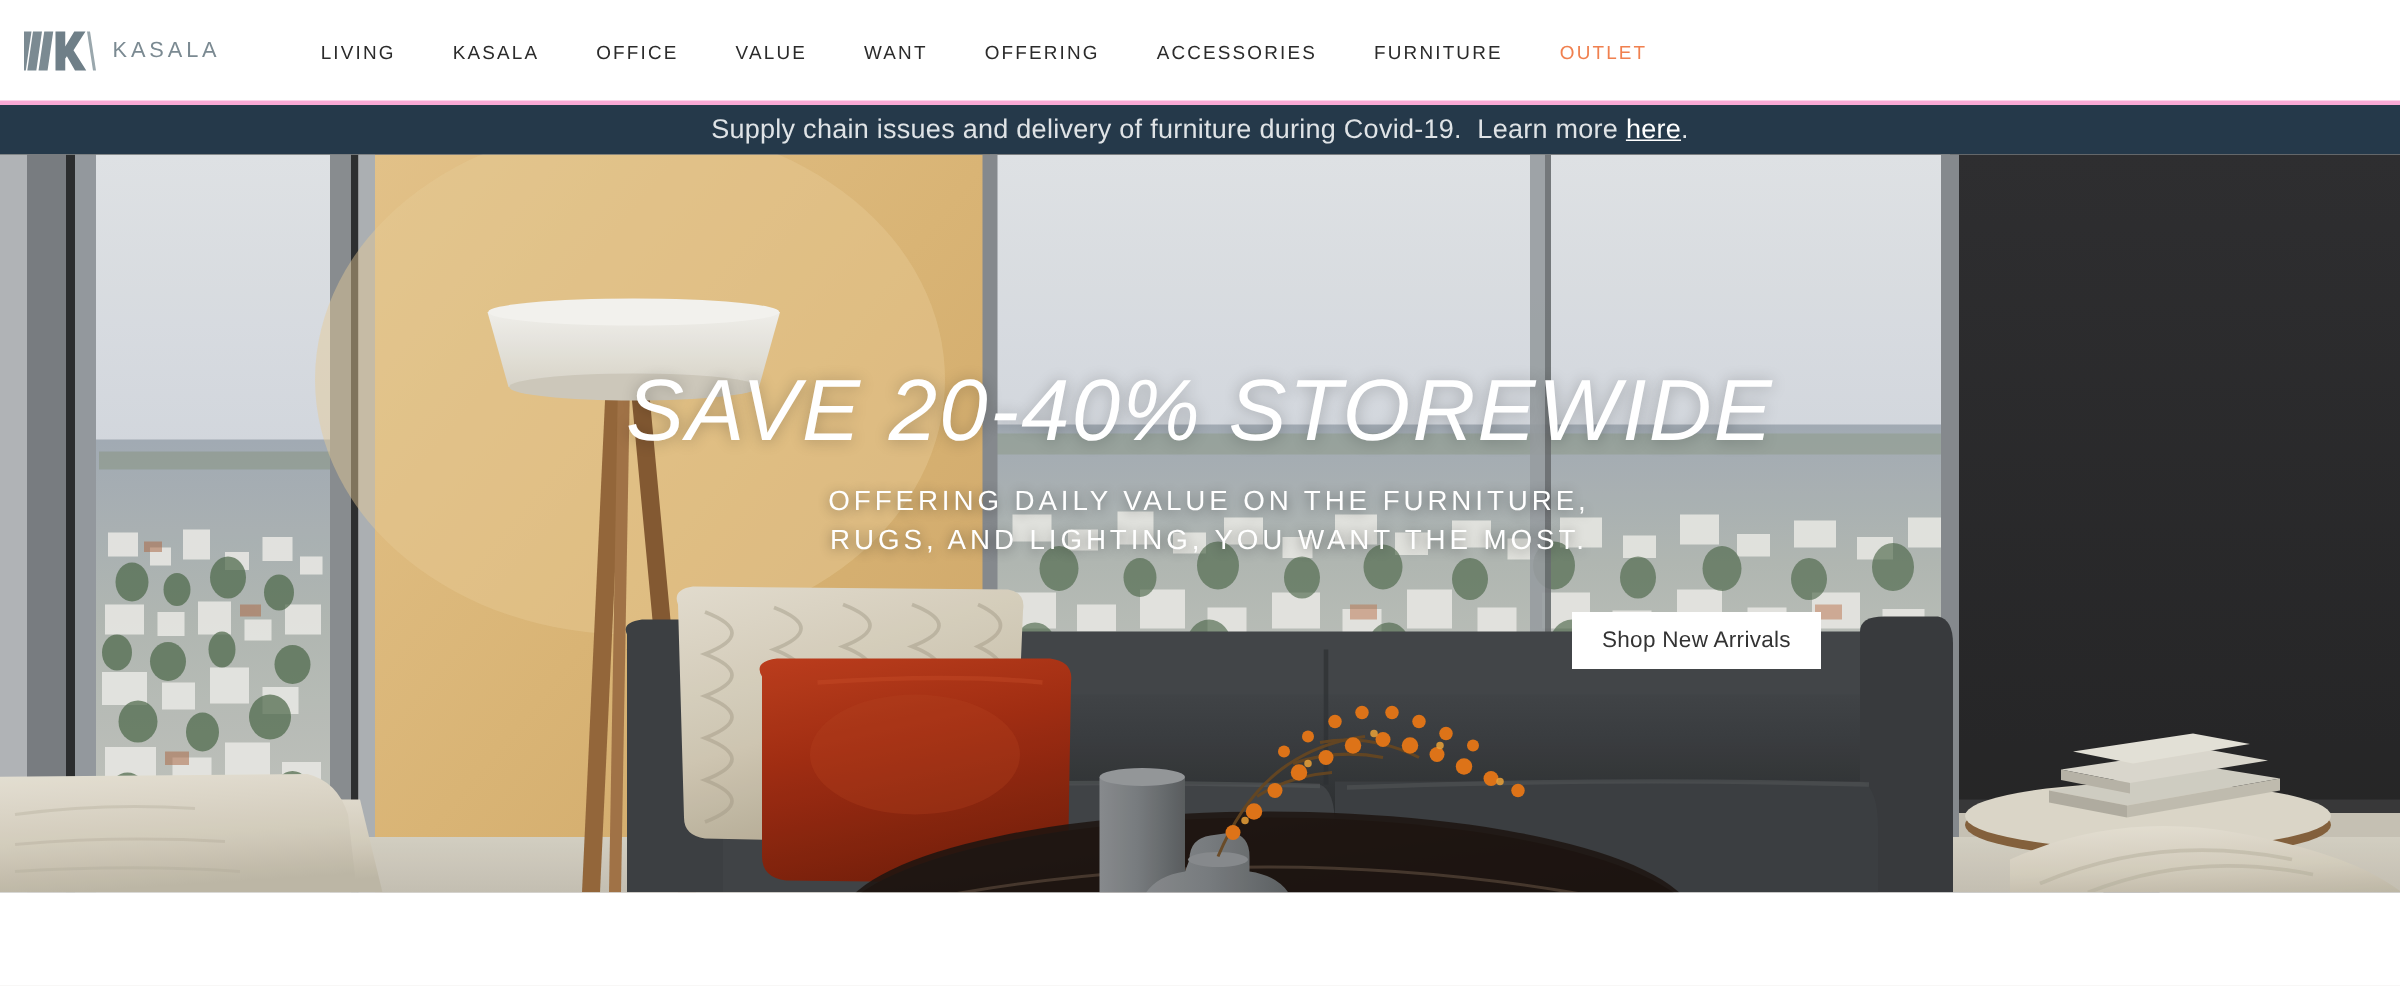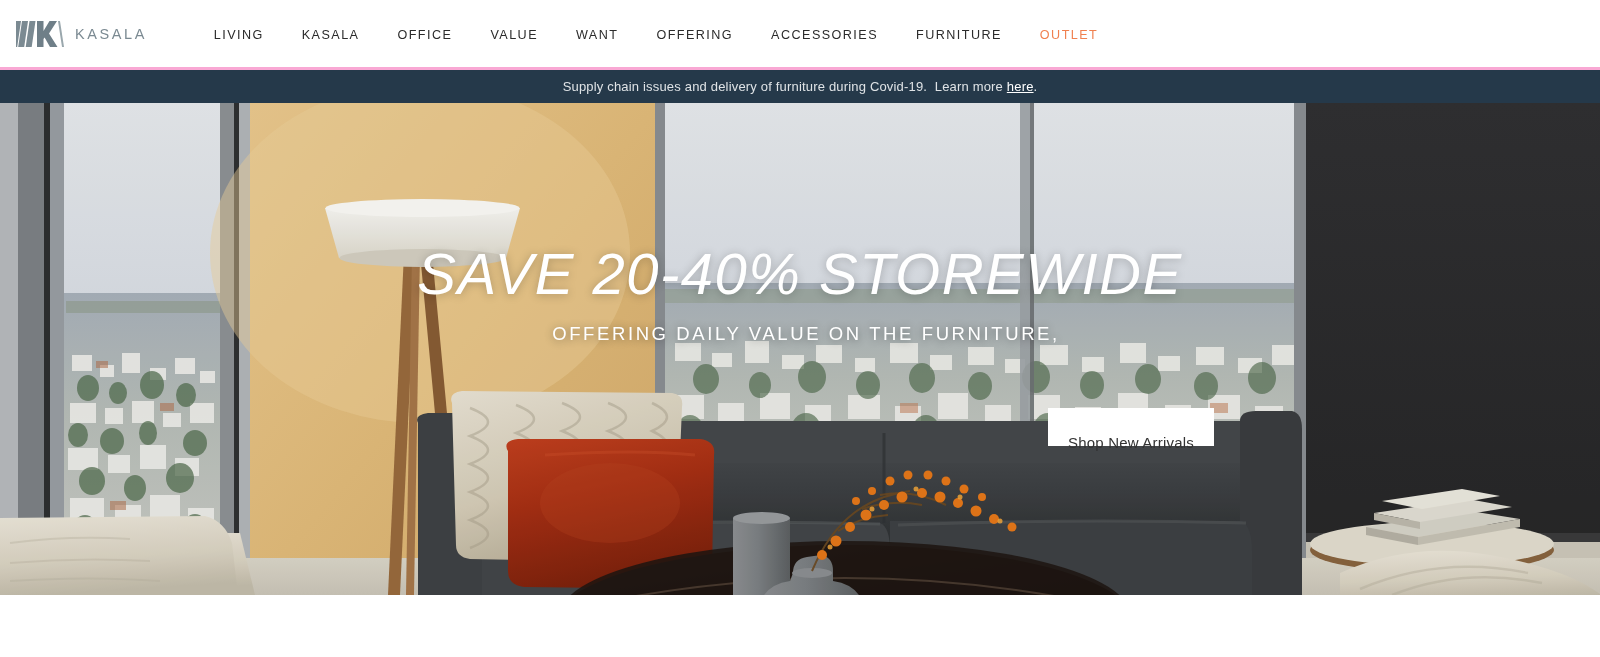--- a/index.html
+++ b/index.html
@@ -53,21 +53,21 @@
   }
   .nav-item.accent { color:#f0804f; }
 
   
   .announce {
     position:absolute; top:70px; left:0; width:1600px; height:33px;
     background:#25394a;
     display:flex; align-items:center; justify-content:center;
   }
   .announce-text {
-    color:#dfe3e6; font-size:13px; letter-spacing:.18px;
+    color:#dfe3e6; font-size:18px; letter-spacing:.18px;
     white-space:pre;
   }
   .announce-link {
     color:#ffffff; text-decoration:underline; cursor:pointer;
   }
 
   
   .hero {
     position:absolute; top:103px; left:0; width:1600px; height:492px;
     overflow:hidden;
@@ -101,21 +101,21 @@
     letter-spacing:2.6px;
     line-height:1.42;
     text-shadow:0 1px 8px rgba(0,0,0,.45);
     padding-left:12px;
   }
   .hero-cta {
     position:absolute; top:305px; left:1048px;
     background:#ffffff;
     color:#333333;
     border:none;
-    padding:16px 20px;
+    padding:0 20px;
     height:38px; line-height:38px;
     font-size:15px;
     font-family:"Liberation Sans", sans-serif;
     letter-spacing:.2px;
     cursor:pointer;
     pointer-events:auto;
   }
 
   .below-fold {
     position:absolute; top:595px; left:0; width:1600px; height:62px;
@@ -508,19 +508,19 @@
           <path d="M1360 486 q80 -34 168 -16"></path>
           <path d="M1392 492 q70 -28 150 -12"></path>
         </g>
 
         <rect x="0" y="0" width="1600" height="492" fill="#1b1208" opacity=".05"></rect>
       </svg>
     </div>
 
     <div class="hero-content">
       <div class="hero-title">SAVE 20-40% STOREWIDE</div>
-      <div class="hero-sub"><span>OFFERING DAILY VALUE ON THE FURNITURE,</span><br></div>
+      <div class="hero-sub"><span>OFFERING DAILY VALUE ON THE FURNITURE,</span><br><span>RUGS, AND LIGHTING, YOU WANT THE MOST.</span></div>
       <button class="hero-cta">Shop New Arrivals</button>
     </div>
   </div>
 
   <div class="below-fold"></div>
 </div>
 
 </body></html>

